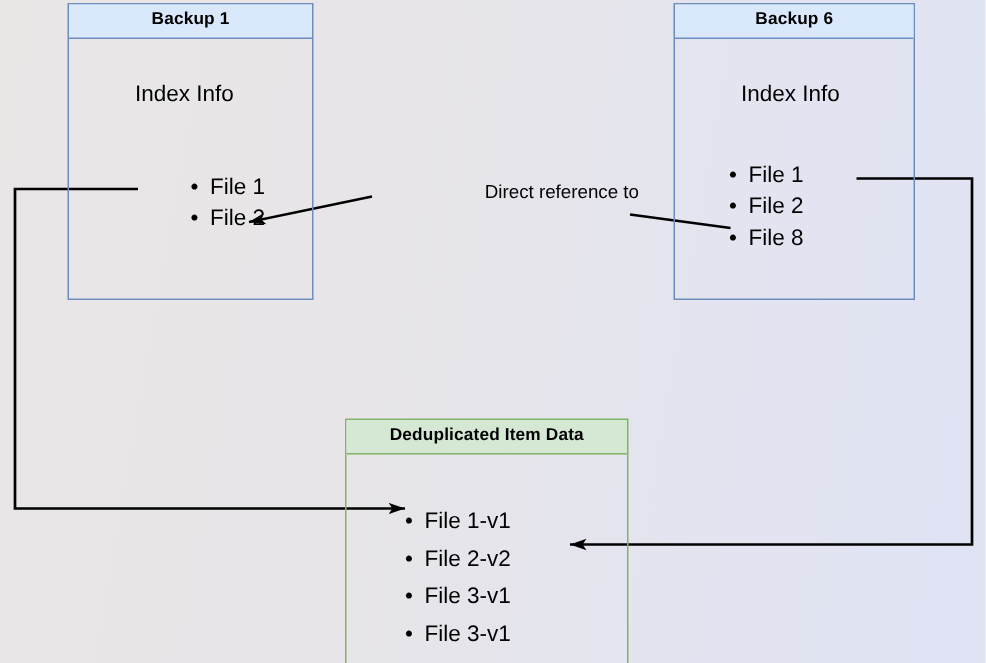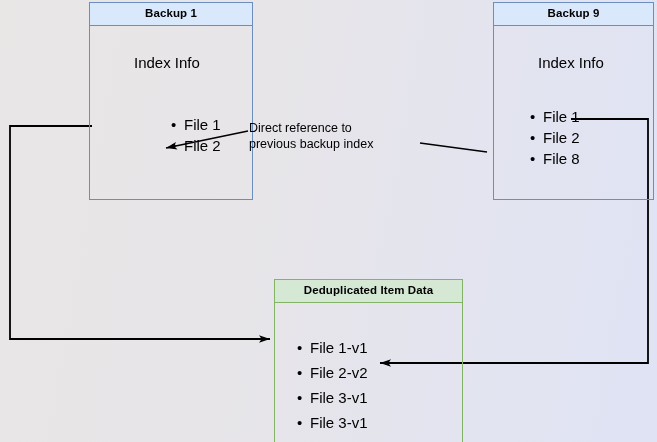--- a/index.html
+++ b/index.html
@@ -27,21 +27,20 @@
     height: 442px;
     pointer-events: none;
   }
 
   
   .box {
     position: absolute;
     box-sizing: border-box;
     border: 1px solid #6c8ebf;
     background: transparent;
-    margin-left: 44px;
   }
   .box .hdr {
     box-sizing: border-box;
     height: 23px;
     line-height: 21px;
     text-align: center;
     font-size: 11.5px;
     font-weight: bold;
     color: #000000;
     background: #dae8fc;
@@ -85,31 +84,31 @@
 
   
   #backup1 { left: 45px;  top: 2px;  width: 164px; height: 198px; }
   #backup2 { left: 449px; top: 2px;  width: 161px; height: 198px; }
   #dedup   { left: 230px; top: 279px; width: 189px; height: 202px;
              border-color: #82b366; }
   #dedup .hdr { background: #d5e8d4; border-bottom-color: #82b366; }
 
   #backup1 ul { left: 80px; top: 88px; }
   #backup2 ul { left: 35px; top: 80px; }
-  #dedup   ul { left: 21px; top: 32px; }
+  #dedup   ul { left: 38px; top: 32px; }
   #dedup   ul li { line-height: 25px; }
   #dedup   ul li::before { line-height: 25px; }
 
   
   #caption {
     position: absolute;
-    left: 249px;
+    left: 266px;
     top: 120px;
     width: 160px;
-    text-align: left;
+    text-align: right;
     font-size: 12.5px;
     line-height: 16px;
     color: #000;
   }
   #caption span { display: block; }
 </style>
 </head>
 <body>
 
 <div id="canvas">
@@ -145,21 +144,21 @@
     <div class="body">
       <div class="subtitle">Index Info</div>
       <ul>
         <li>File 1</li>
         <li>File 2</li>
       </ul>
     </div>
   </div>
 
   <div class="box" id="backup2">
-    <div class="hdr">Backup 9</div>
+    <div class="hdr">Backup 6</div>
     <div class="body">
       <div class="subtitle">Index Info</div>
       <ul>
         <li>File 1</li>
         <li>File 2</li>
         <li>File 8</li>
       </ul>
     </div>
   </div>
 
@@ -170,16 +169,15 @@
         <li>File 1-v1</li>
         <li>File 2-v2</li>
         <li>File 3-v1</li>
         <li>File 3-v1</li>
       </ul>
     </div>
   </div>
 
   <div id="caption">
     <span>Direct reference to</span>
-    <span>previous backup index</span>
   </div>
 
 </div>
 
 </body></html>

